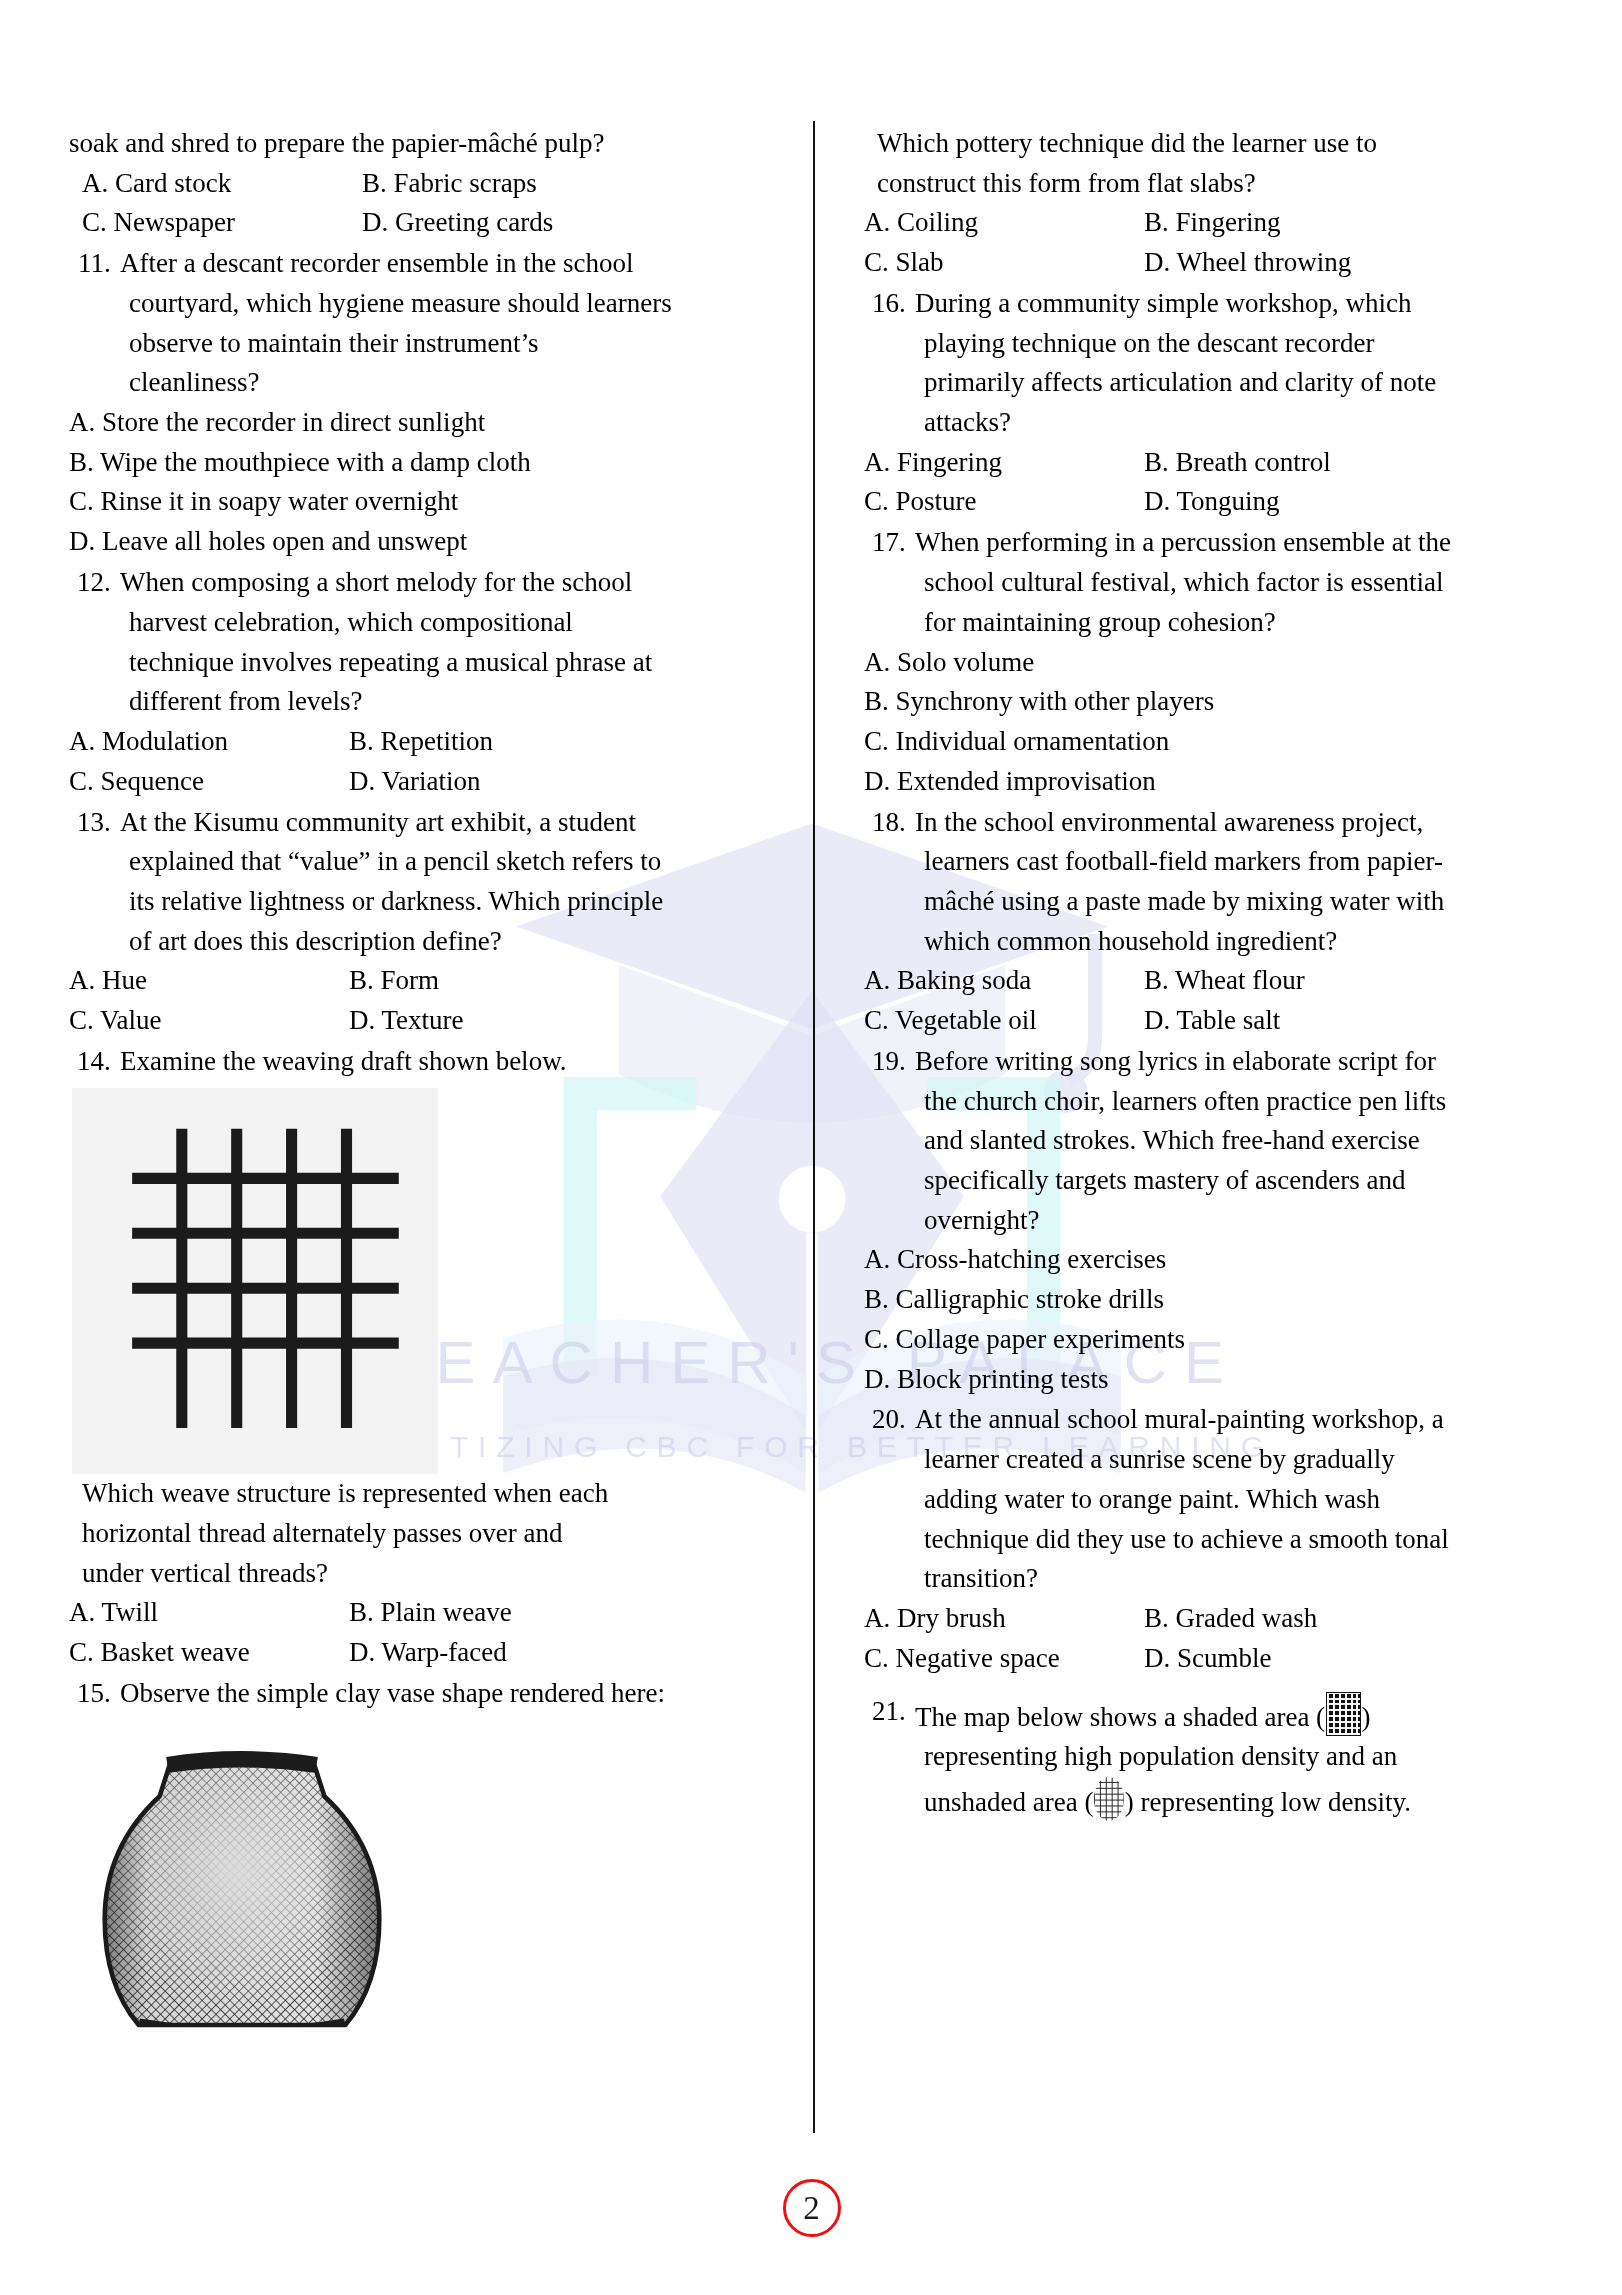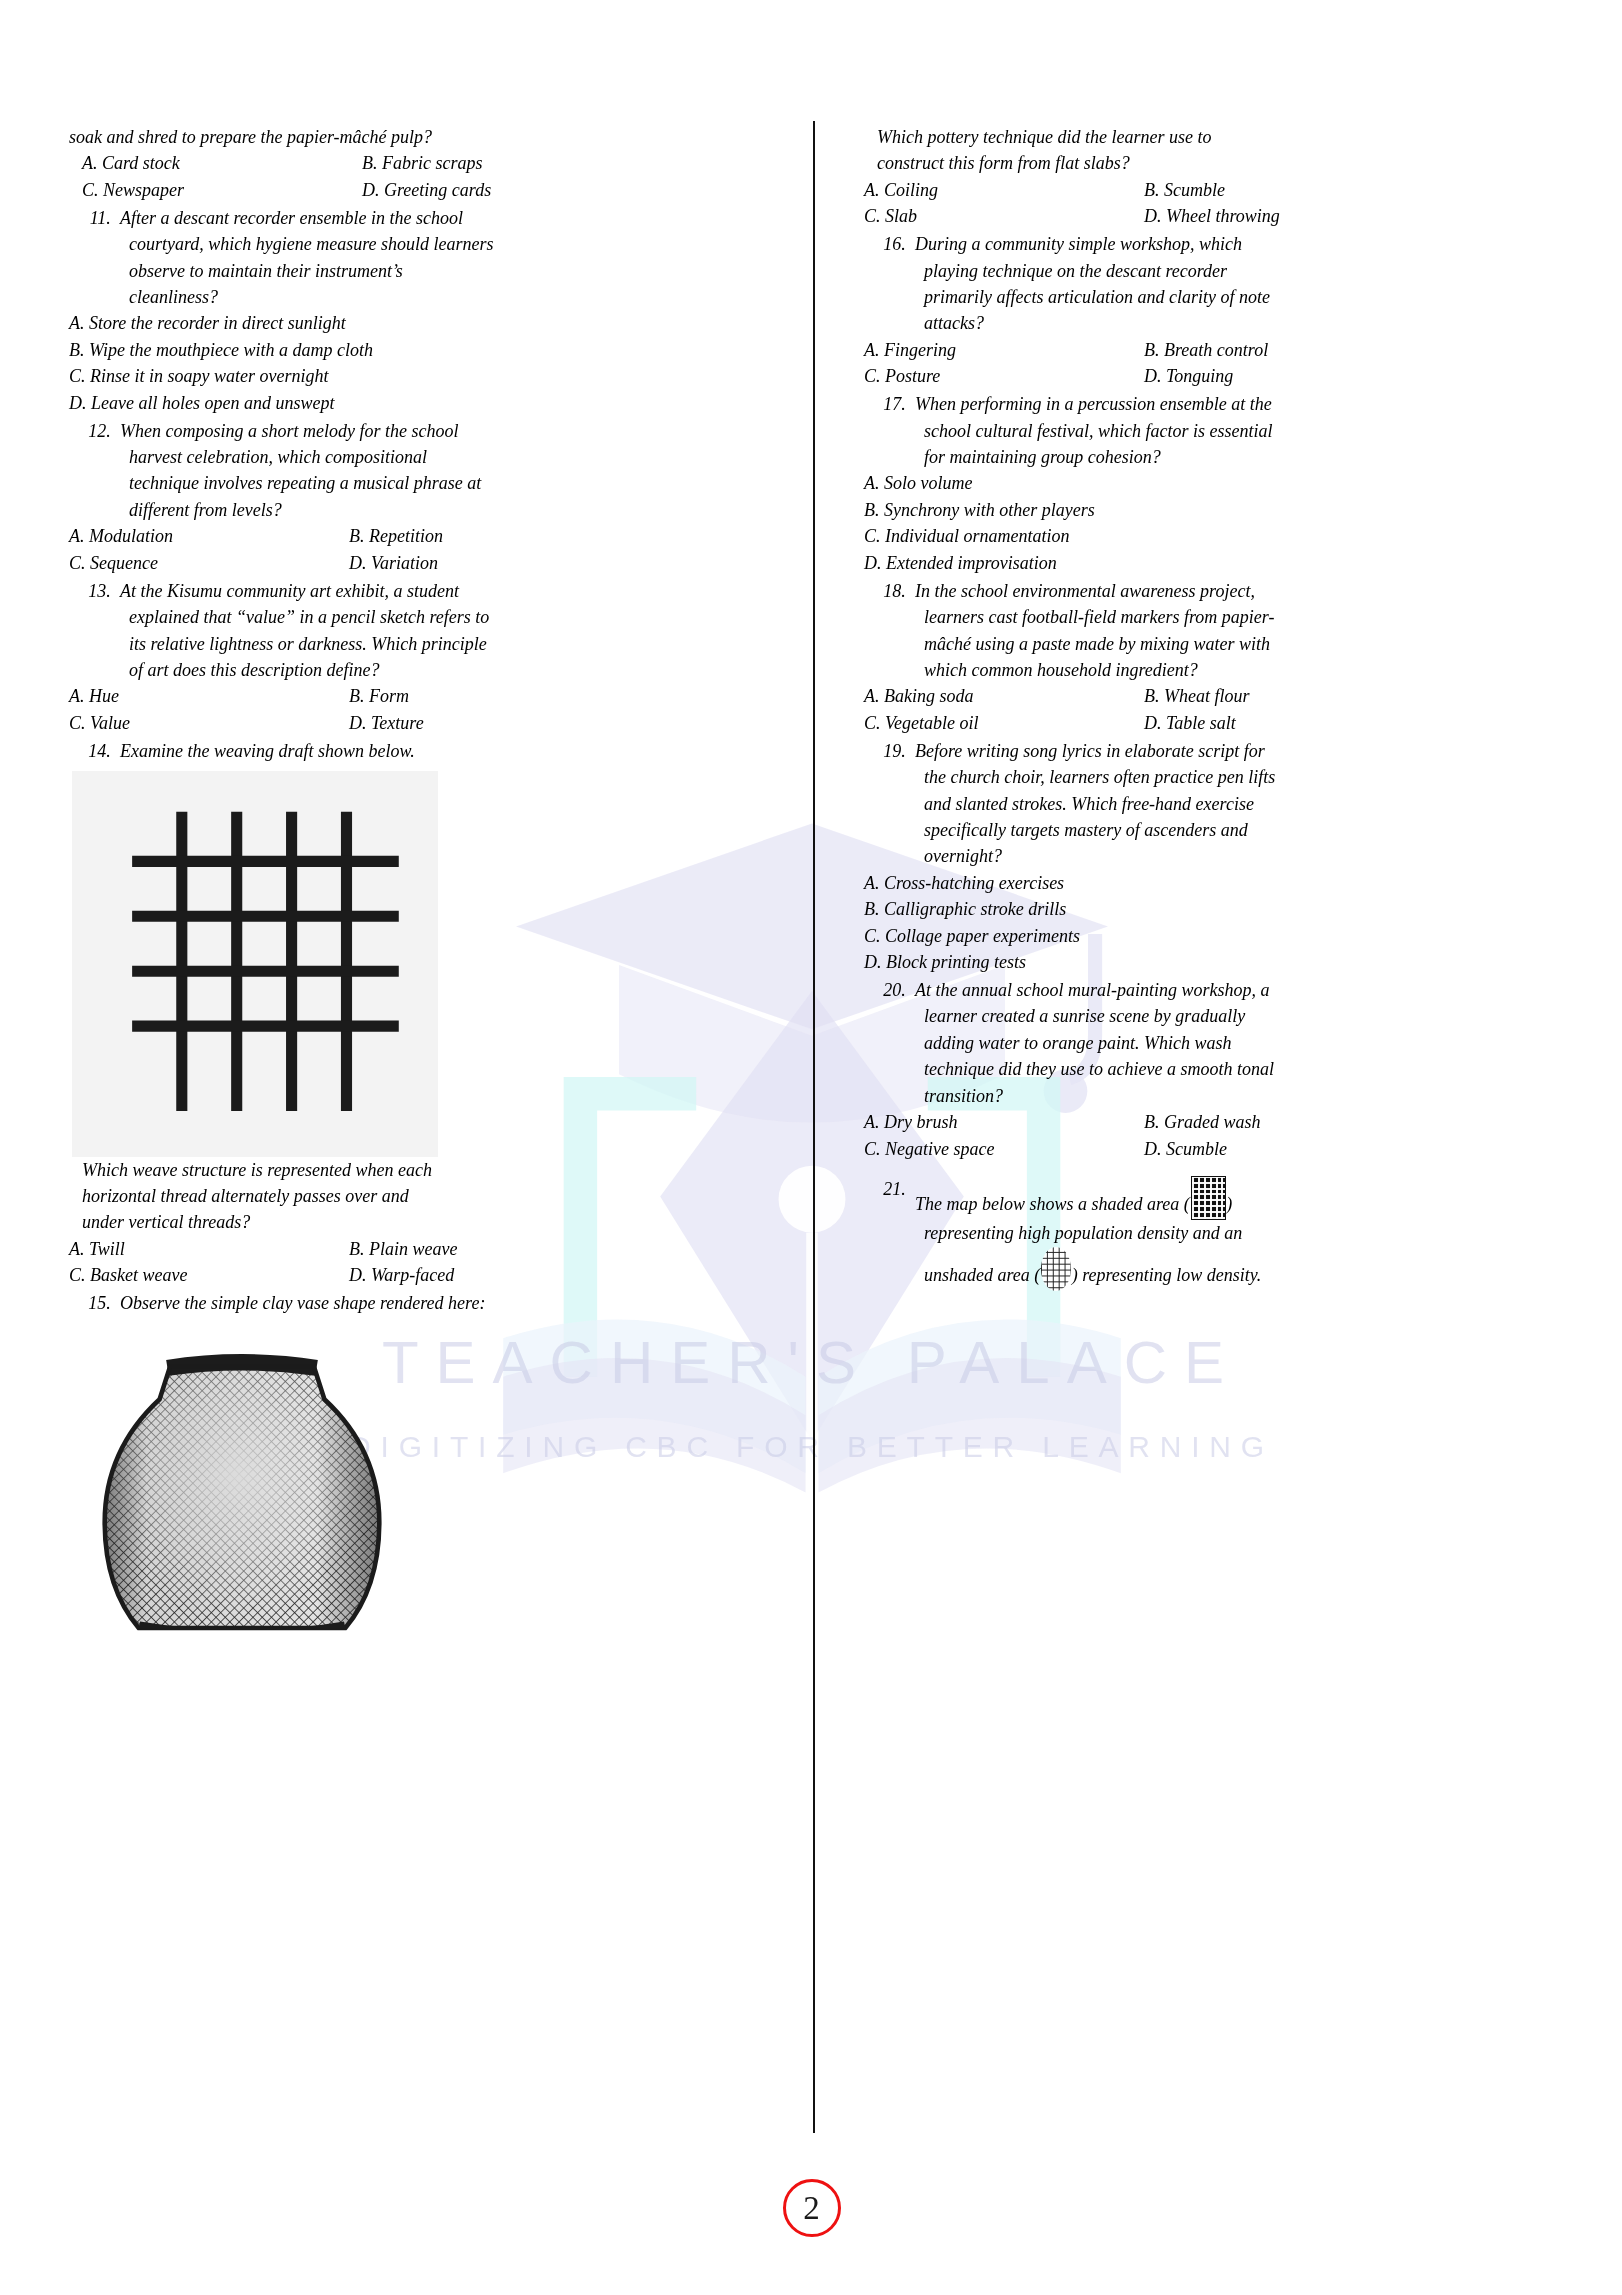--- a/index.html
+++ b/index.html
@@ -42,21 +42,21 @@
   
   #page{ position:relative; z-index:2; width:1623px; height:2295px; }
 
   #divider{
     position:absolute; left:813px; top:121px;
     width:2px; height:2012px; background:#111; z-index:3;
   }
 
   .col{
     position:absolute; top:124px; width:713px;
-    font-size:18px; line-height:1.47;font-style:italic;
+    font-size:27px; line-height:1.47;
   }
   #col-left { left:69px; }
   #col-right{ left:864px; }
 
   .qblock{ margin-bottom:1.3px; }
 
   
   .q{
     display:flex;
     align-items:flex-start;
@@ -325,21 +325,21 @@
   </div>
 
   <div id="col-right" class="col">
 
     <div class="qblock">
       <div class="q-cont" style="margin-left:13px;">Which pottery technique did the learner use to</div>
       <div class="q-cont" style="margin-left:13px;">construct this form from flat slabs?</div>
       <div class="opts" style="margin-left:0;">
         <div class="opt-row">
           <span class="opt-a">A. Coiling</span>
-          <span class="opt-b">B. Scumble</span>
+          <span class="opt-b">B. Fingering</span>
         </div>
         <div class="opt-row">
           <span class="opt-a">C. Slab</span>
           <span class="opt-b">D. Wheel throwing</span>
         </div>
       </div>
     </div>
 
     <div class="qblock">
       <div class="q">

